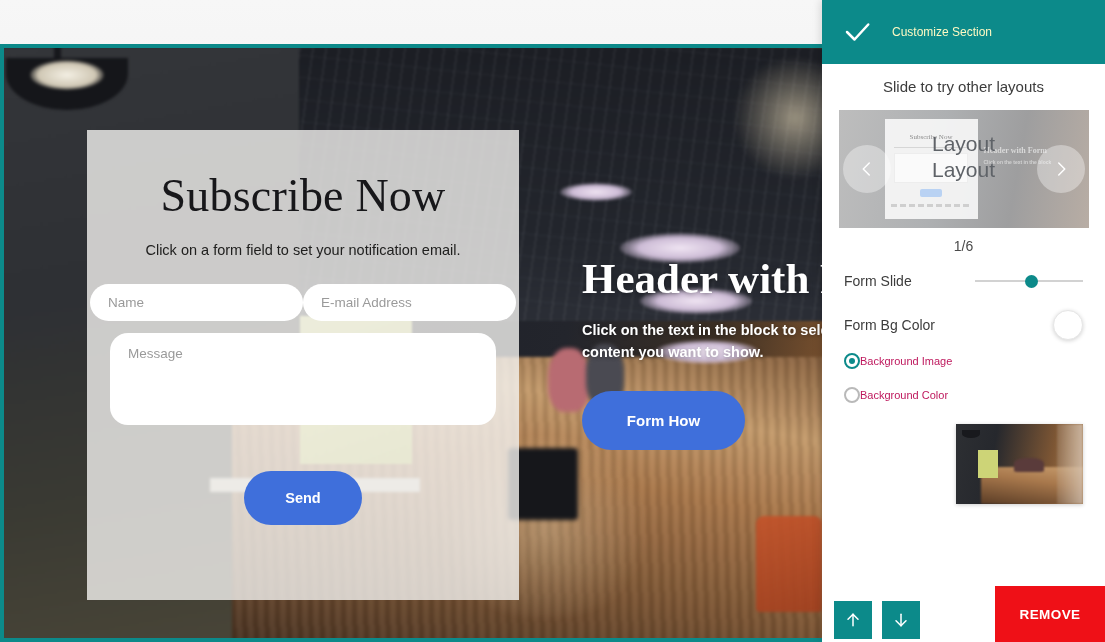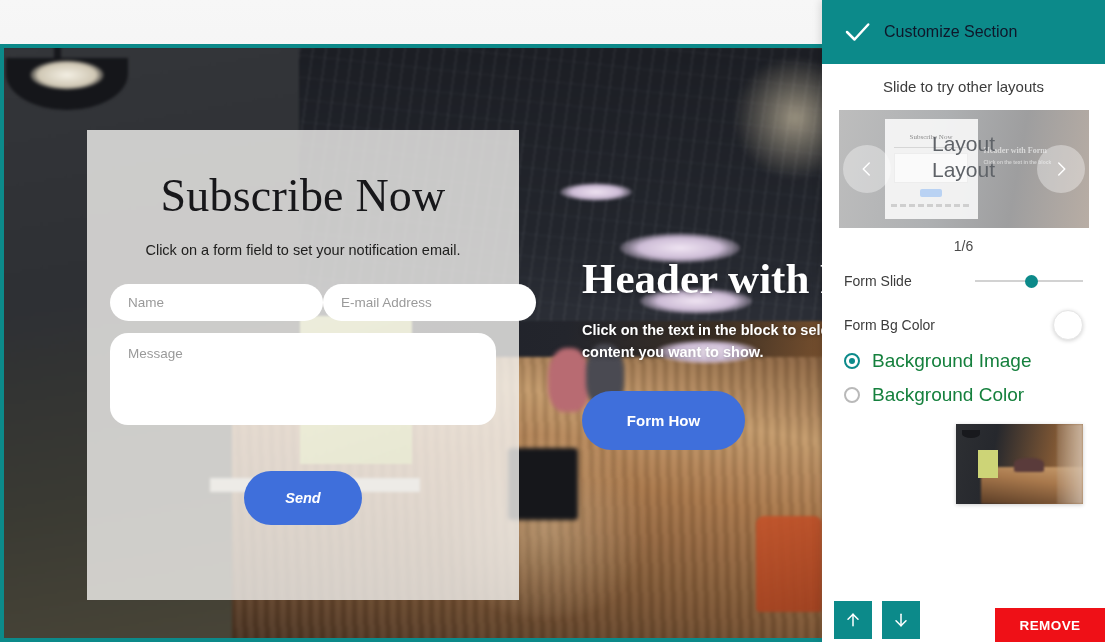--- a/index.html
+++ b/index.html
@@ -114,21 +114,21 @@
   #form-title {
     margin-top: 42px; text-align: center;
     font-family: "Liberation Serif", serif;
     font-size: 46px; line-height: 1.05; color: #17171a; font-weight: 400;
     letter-spacing: .2px;
   }
   #form-sub {
     margin-top: 22px; text-align: center;
     font-size: 14.5px; color: #20201f; font-weight: 400;
   }
-  .field-row { display: flex; padding: 0 23px; margin-top: 26px; }
+  .field-row { display: flex; padding: 0 23px; margin-top: 26px; justify-content: center; }
   .inp {
     flex: 1; height: 37px; border: none; border-radius: 20px;
     background: #fff; padding: 0 18px;
     font-family: "Liberation Sans", sans-serif; font-size: 13.5px; color: #3a3a3a;
     outline: none;
   }
   .inp::placeholder { color: #9a9a9a; }
   #msg-wrap { padding: 12px 23px; margin-top: 0; }
   #msg {
     width: 100%; height: 92px; border: none; border-radius: 18px;
@@ -175,21 +175,21 @@
     width: 283px; height: 642px;
     background: #fff; z-index: 20;
     box-shadow: -2px 0 8px rgba(0,0,0,.12);
   }
   #panel-header {
     height: 64px; background: #0c8a8a;
     display: flex; align-items: center; padding-left: 20px;
   }
   #check-icon { width: 30px; height: 30px; flex: none; }
   #panel-title {
-    margin-left: 12px; color: #0f172a; font-size: 16px; font-weight: normal;
+    margin-left: 20px; color: #fef9c3; font-size: 12px; font-weight: normal;
   }
   #slide-hint {
     margin-top: 14px; text-align: center; font-size: 15px; color: #3c3c3c;
   }
 
   
   #carousel {
     position: relative; margin: 15px auto 0;
     width: 250px; height: 118px;
     background: linear-gradient(100deg,#bdbdbd 0%,#aeb0b2 40%,#9e9e9f 70%,#b8ada4 100%);
@@ -264,21 +264,21 @@
   }
   .radio {
     width: 16px; height: 16px; border-radius: 50%; flex: none;
     border: 2px solid #b9b9b9; position: relative;
   }
   .radio.on { border-color: #0c8a8a; }
   .radio.on::after {
     content: ""; position: absolute; left: 3px; top: 3px;
     width: 6px; height: 6px; border-radius: 50%; background: #0c8a8a;
   }
-  .radio-label { margin-left: 12px; font-size: 19px; color: #15803d; }
+  .radio-label { font-size: 11px; color: #be185d; }
 
   
   #img-thumb {
     margin: 14px 22px 0 0; float: right;
     width: 127px; height: 80px; overflow: hidden;
     box-shadow: 0 1px 4px rgba(0,0,0,.2); cursor: pointer;
     position: relative;
     background: linear-gradient(100deg,#2d2f33 0%,#26282d 30%,#7d5634 72%,#b08356 100%);
   }
   #img-thumb .t-floor {
@@ -318,21 +318,21 @@
   }
   .sq-btn {
     position: absolute; bottom: 3px; width: 38px; height: 38px;
     background: #0c8a8a; border: none; cursor: pointer;
     display: flex; align-items: center; justify-content: center;
   }
   #move-up { left: 12px; }
   #move-down { left: 60px; }
   #remove-btn {
     position: absolute; right: 0; bottom: 0;
-    width: 110px; height: 34px; background: #ef1017; border: none; cursor: pointer;
+    width: 110px; height: 56px; background: #ef1017; border: none; cursor: pointer;
     color: #fff; font-family: "Liberation Sans", sans-serif;
     font-size: 13.5px; font-weight: bold; letter-spacing: .4px;
   }
 </style>
 </head>
 <body>
 
 <div id="app">
 
   <div id="canvas">
@@ -364,21 +364,21 @@
       <div class="field-row">
         <input class="inp" type="text" placeholder="Name" style="">
         <input class="inp" type="text" placeholder="E-mail Address" style="">
       </div>
 
       <div id="msg-wrap">
         <textarea id="msg" placeholder="Message" style=""></textarea>
       </div>
 
       <div id="send-wrap">
-        <button id="send-btn" style="background: rgb(63, 111, 219); font-style: italic;">Send</button>
+        <button id="send-btn" style="background: rgb(63, 111, 219);">Send</button>
       </div>
     </div>
 
     <div id="hero-text">
       <div id="hero-h1">Header with Form</div>
       <div id="hero-p">Click on the text in the block to select the content you want to show.</div>
       <button id="learn-btn" style="background: rgb(63, 111, 219);">Form How</button>
     </div>
 
     <div id="section-outline"></div>

